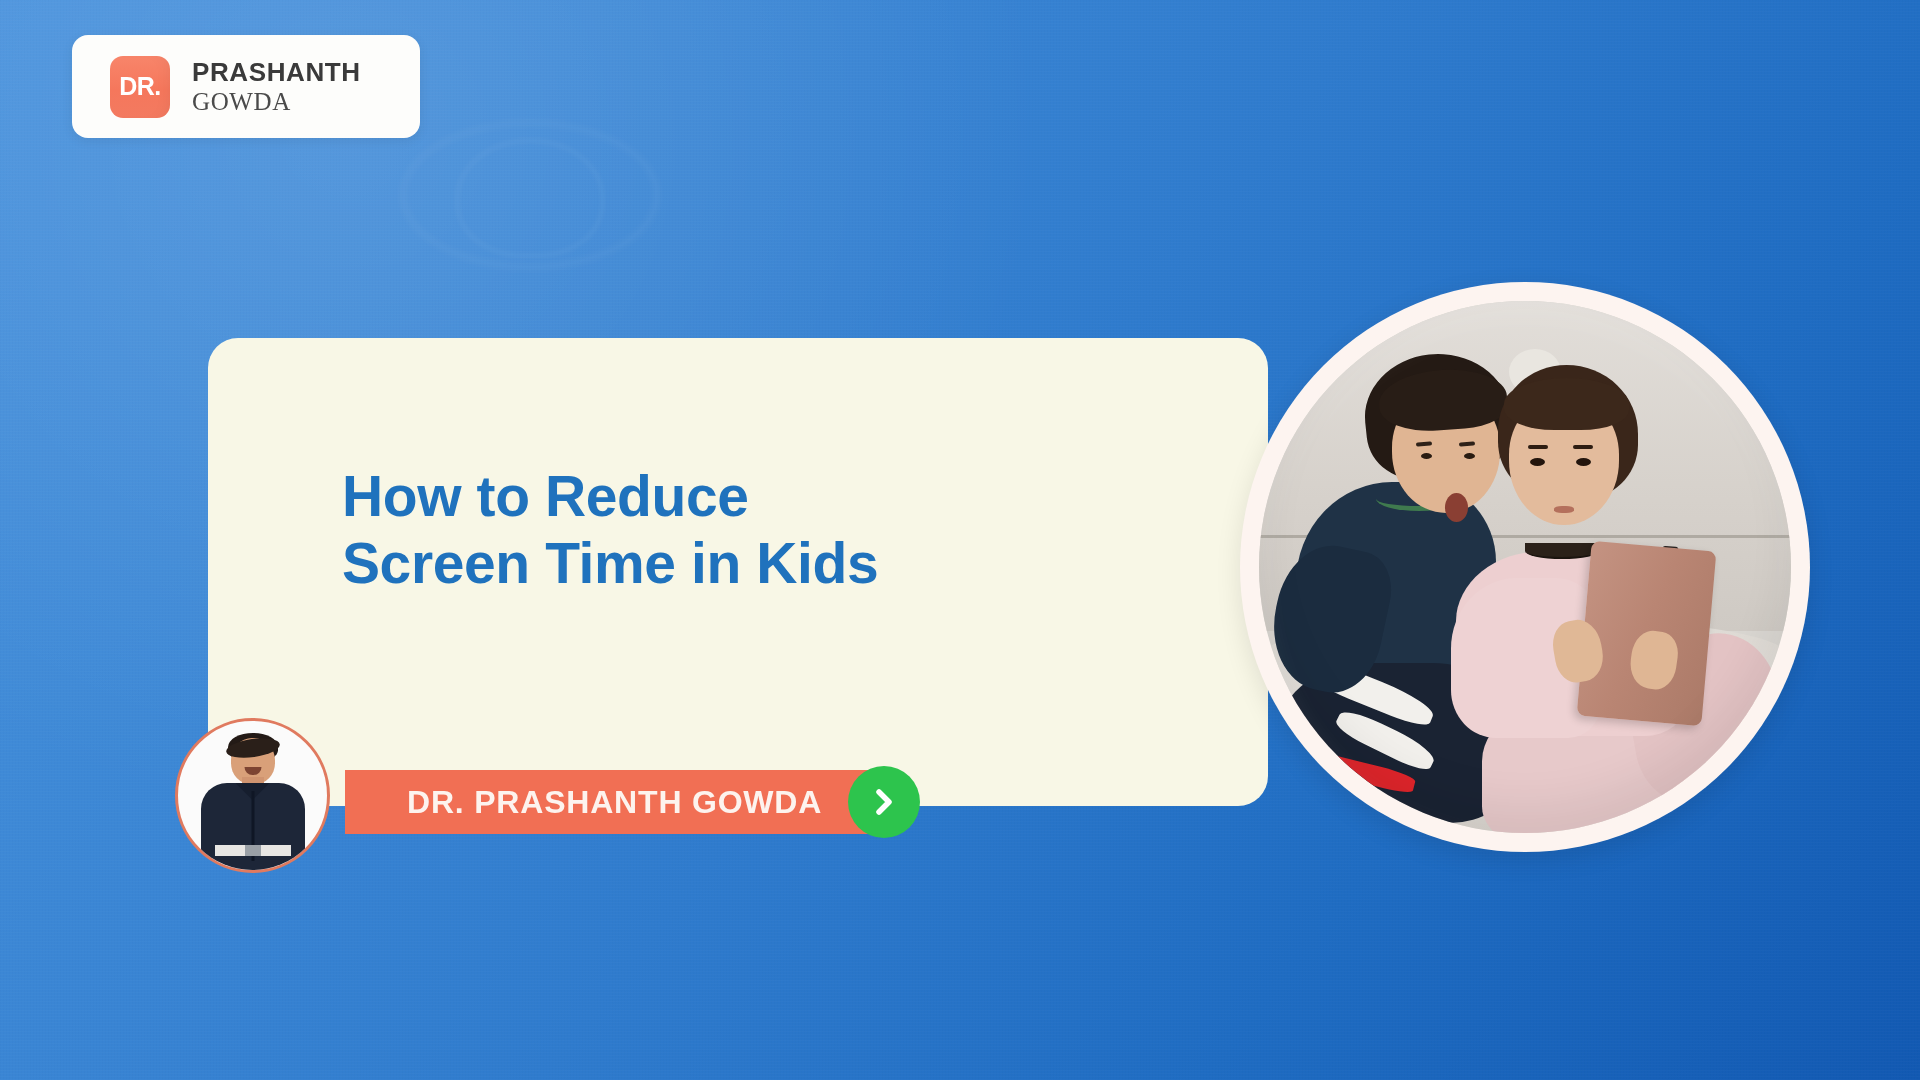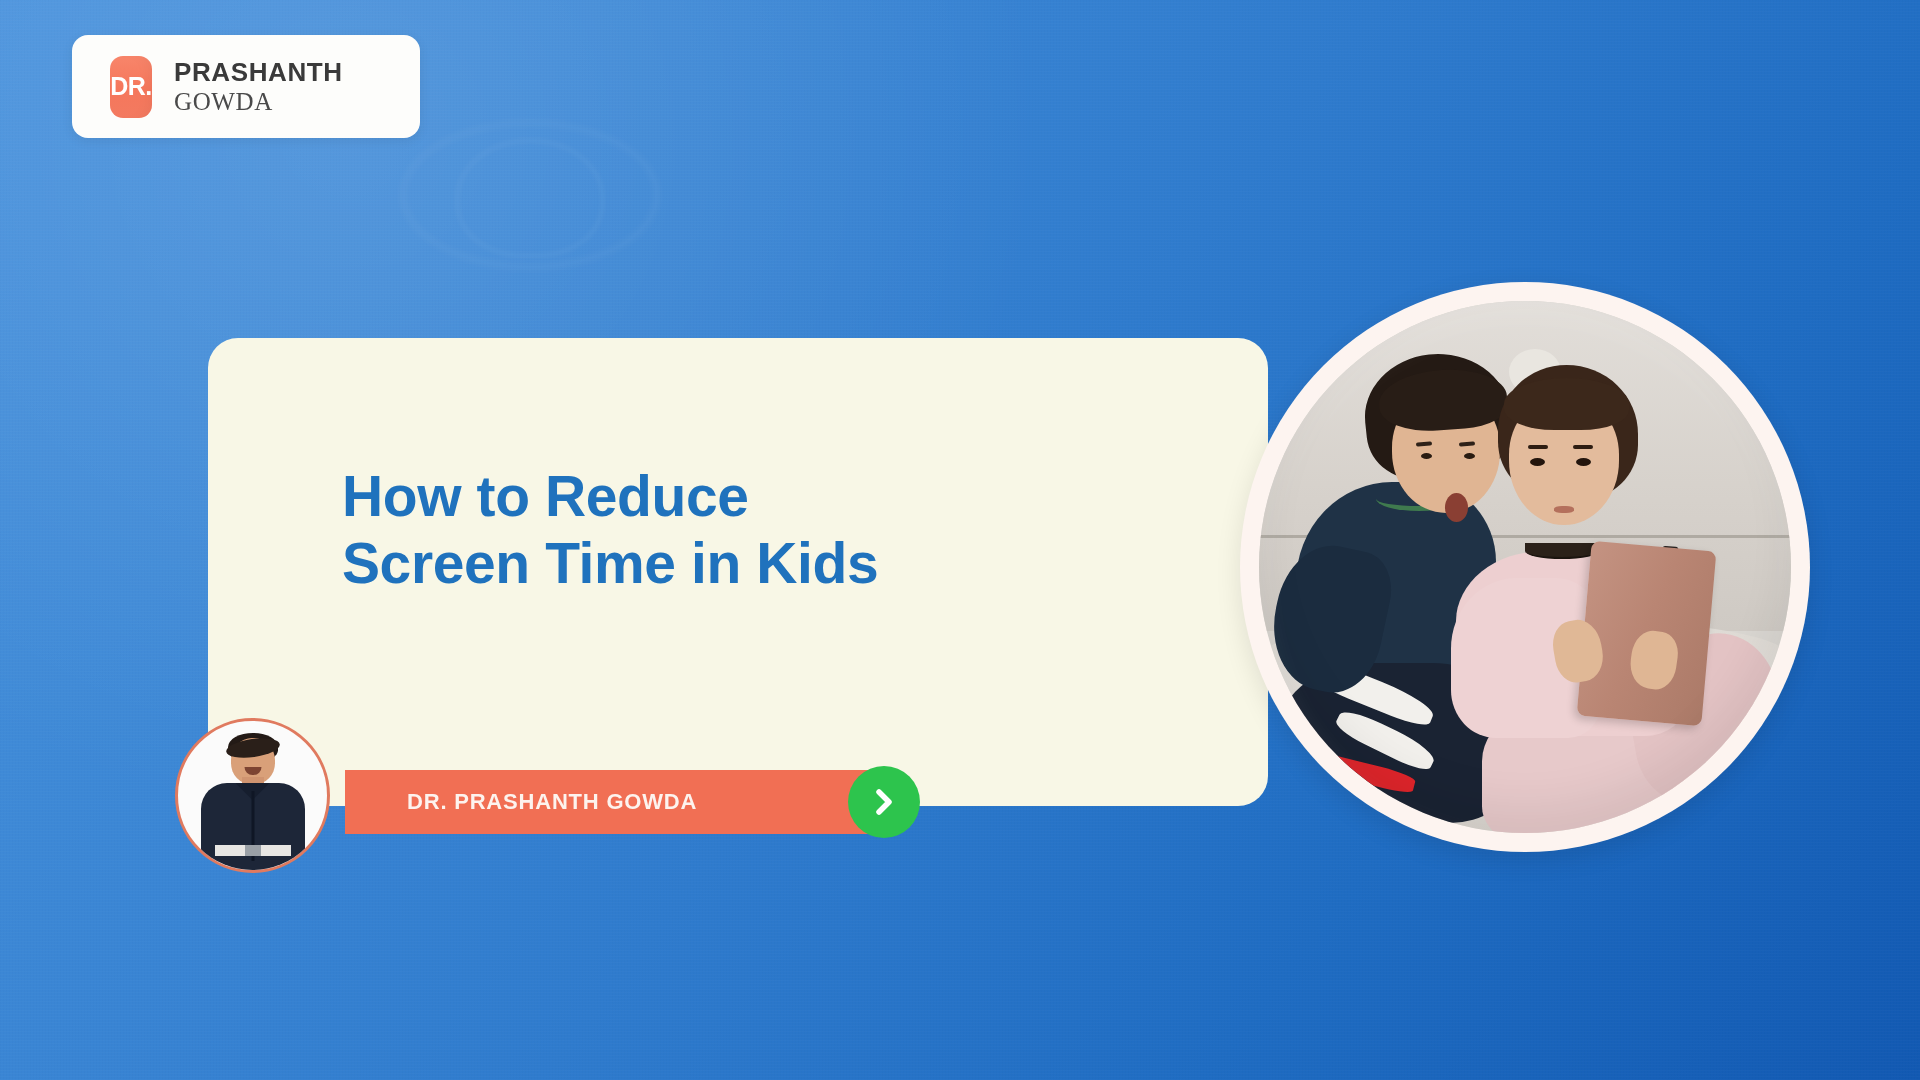--- a/index.html
+++ b/index.html
@@ -45,21 +45,21 @@
   .logo-card {
     position:absolute; left:72px; top:35px;
     width:348px; height:103px;
     background:#fdfdfb;
     border-radius:16px;
     display:flex; align-items:center;
     padding-left:38px;
     box-shadow:0 3px 12px rgba(0,0,0,0.07);
   }
   .logo-badge {
-    width:42px; height:62px;
+    width:60px; height:62px;
     border-radius:13px;
     background:linear-gradient(180deg,#f8856a 0%,#f5775c 55%,#f37a60 100%);
     display:flex; align-items:center; justify-content:center;
     flex:0 0 auto;
     box-shadow:inset -10px 0 16px -10px rgba(0,0,0,0.06);
   }
   .logo-badge span {
     color:#ffffff;
     font-size:25px; font-weight:bold;
     letter-spacing:-0.5px;
@@ -98,21 +98,21 @@
   
   .namebar {
     position:absolute;
     left:345px; top:770px;
     width:555px; height:64px;
     background:#f16f54;
     display:flex; align-items:center;
   }
   .namebar-label {
     color:#fdf3ee;
-    font-size:22px;
+    font-size:32px;
     font-weight:bold;
     letter-spacing:0.8px;
     margin-left:62px;
     white-space:nowrap;
   }
   .arrow-btn {
     position:absolute;
     left:848px; top:766px;
     width:72px; height:72px;
     border-radius:50%;

